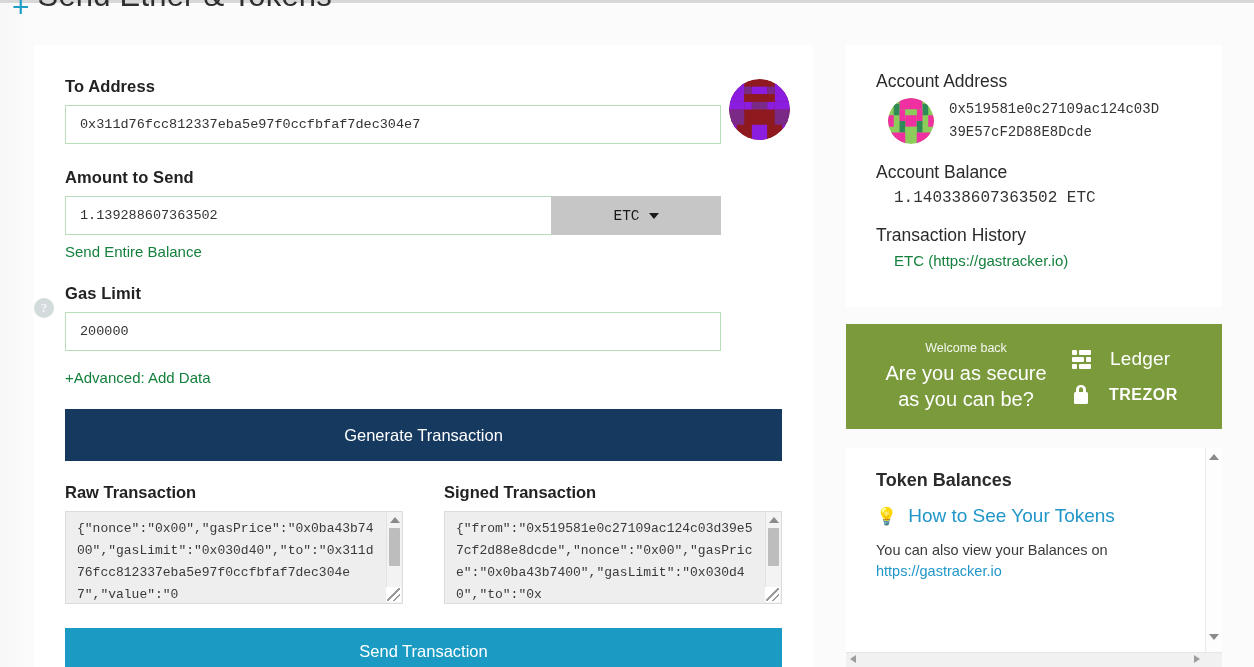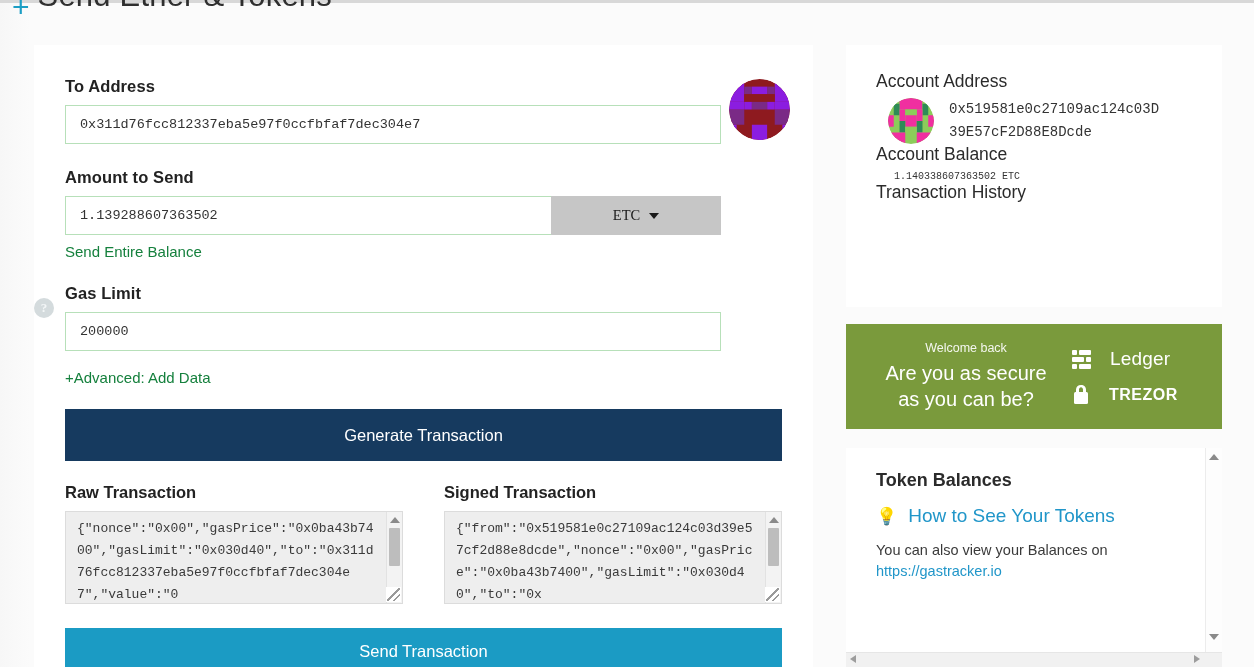--- a/index.html
+++ b/index.html
@@ -62,21 +62,21 @@
   .amount-input {
     width: 486px; height: 39px;
     border: 1px solid #b7e0b9; border-right: none; background: #fff;
     font-family: "Liberation Mono", monospace; font-size: 13.5px; color: #333;
     padding-left: 14px; outline: none;
   }
   .unit-select {
     width: 170px; height: 39px;
     background: #c6c6c6; border: 1px solid #c6c6c6;
     display: flex; align-items: center; justify-content: center; gap: 9px;
-    font-family: Liberation Serif, serif; font-size: 14.5px; color: #1a1a1a;
+    font-family: Liberation Mono, monospace; font-size: 14.5px; color: #1a1a1a;
     cursor: pointer;
   }
   .caret { width: 0; height: 0; border-left: 5px solid transparent;
            border-right: 5px solid transparent; border-top: 6px solid #1a1a1a; }
   .link-blue {
     color: #15803d; font-size: 15px; text-decoration: none; cursor: pointer;
   }
   .link-line { margin: 8px 0 0 0; }
   .btn-generate {
     margin-top: 22px; width: 717px; height: 52px;
@@ -131,29 +131,29 @@
   
   .side-card {
     position: absolute; left: 846px; width: 376px;
     background: #fff;
   }
   .card-account { top: 45px; height: 262px; padding: 26px 30px 0 30px; }
   .side-h {
     font-size: 17.5px; color: #2b2b2b; font-weight: normal;
     margin: 0 0 6px 0; font-family: "Liberation Sans", sans-serif;
   }
-  .side-h.spaced { }
+  .side-h.spaced { margin-top: 18px; }
   .addr-row { display: flex; align-items: flex-start; gap: 15px; padding-left: 12px; }
   .blockie { width: 46px; height: 46px; border-radius: 50%; flex: none; }
   .addr-text {
     font-family: "Liberation Mono", monospace; font-size: 14px; color: #333;
     line-height: 23px; word-break: break-all; width: 216px;
   }
   .balance-text {
-    font-family: "Liberation Mono", monospace; font-size: 10px; color: #333;
+    font-family: "Liberation Mono", monospace; font-size: 16px; color: #333;
     padding-left: 18px;
   }
   .hist-link { padding-left: 18px; font-size: 15px; }
   
   .promo {
     top: 324px; height: 105px; background: #7a9a3c;
     display: flex; align-items: center; padding: 0 22px 0 14px;
   }
   .promo-left { flex: 1; text-align: center; color: #fff; }
   .promo-small { font-size: 12.5px; opacity: .92; margin-bottom: 5px; }
@@ -345,20 +345,23 @@
           <rect x="5" y="6" width="3" height="2" fill="#f02fa0"></rect>
         </g>
       </svg>
       <div class="addr-text">0x519581e0c27109ac124c03D39E57cF2D88E8Dcde</div>
     </div>
 
     <h3 class="side-h spaced">Account Balance</h3>
     <div class="balance-text">1.140338607363502 ETC</div>
 
     <h3 class="side-h spaced">Transaction History</h3>
+    <div class="hist-link">
+      <span class="link-blue">ETC (https://gastracker.io)</span>
+    </div>
   </div>
 
   <div class="side-card promo">
     <div class="promo-left">
       <div class="promo-small">Welcome back</div>
       <div class="promo-big">Are you as secure</div>
       <div class="promo-big">as you can be?</div>
     </div>
     <div class="promo-right">
       <div class="brand">

